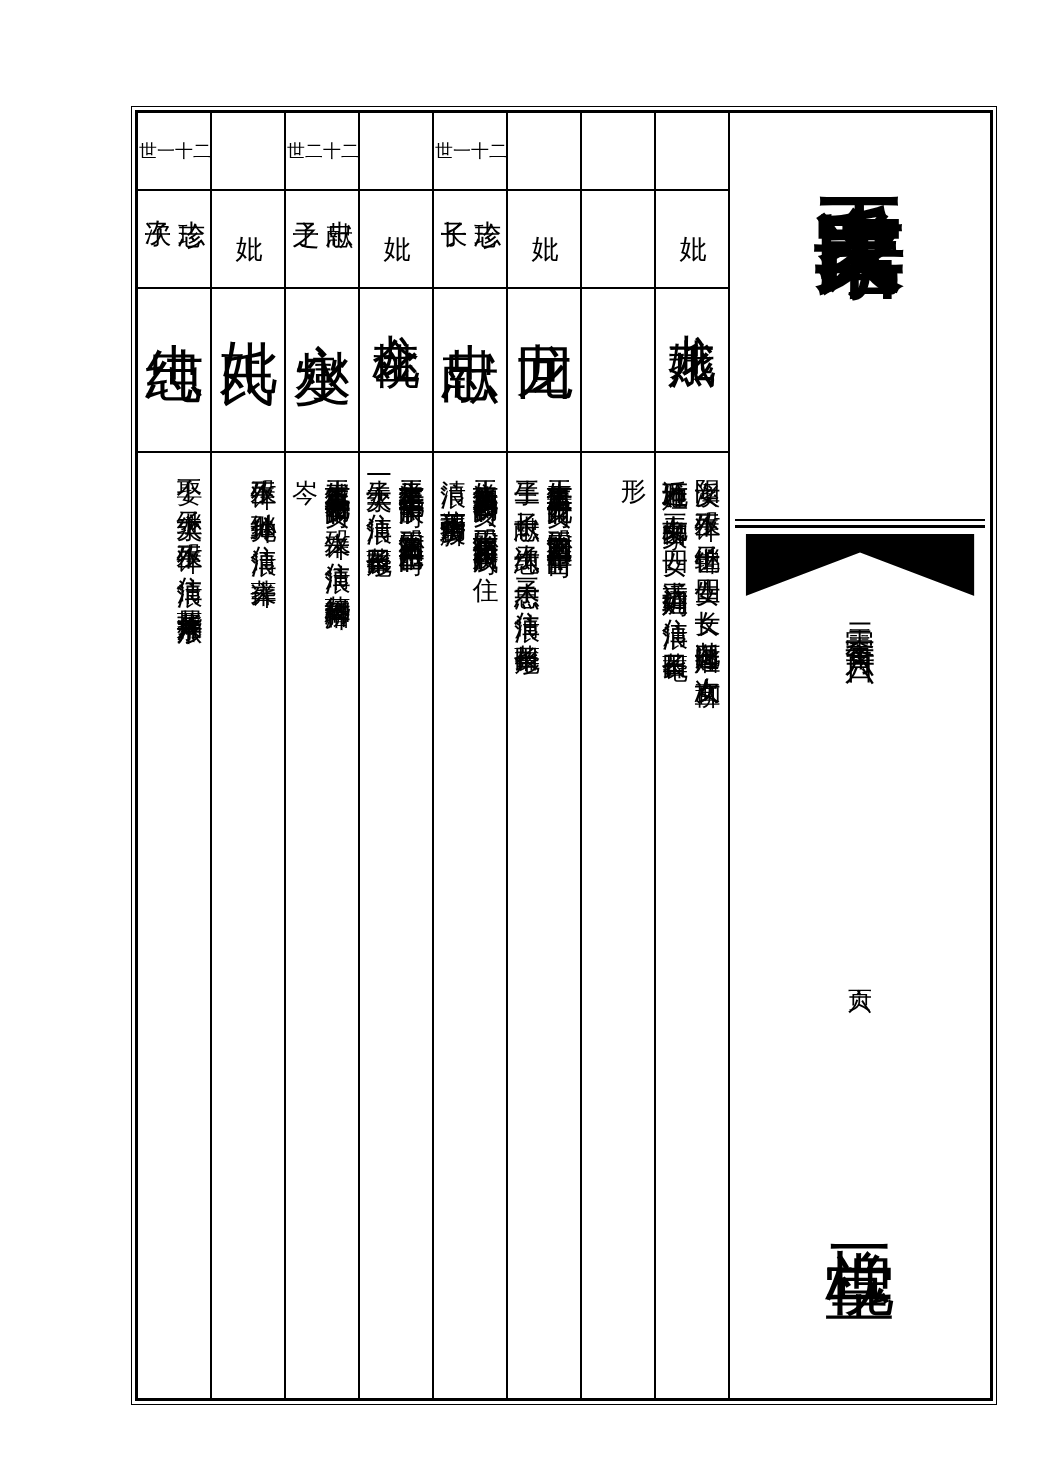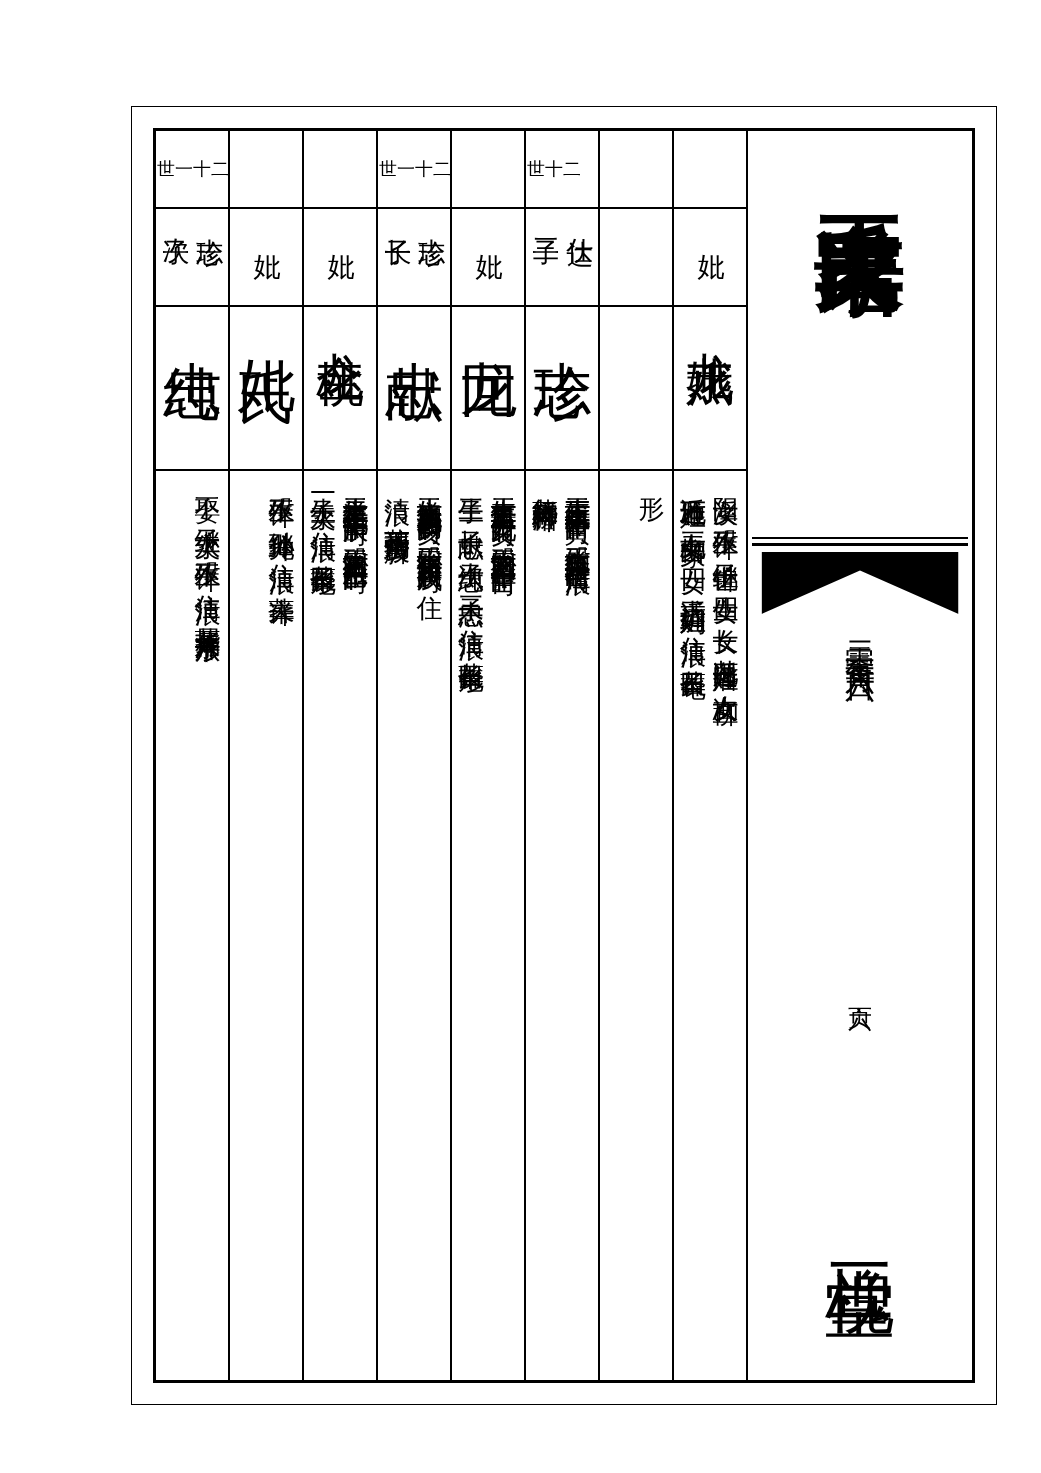--- a/index.html
+++ b/index.html
@@ -8,21 +8,21 @@
     width: 1041px; height: 1473px;
     font-family: "Liberation Serif", "DejaVu Serif", serif;
     color: #000;
   }
   .page { position: relative; width: 1041px; height: 1473px; background: #fff; }
 
   
   .gtable {
     position: absolute; left: 131px; top: 106px;
     width: 866px; height: 1299px;
-    border: 1px solid #000; padding: 21px; background: #fff;
+    border: 1px solid #000; padding: 3px; background: #fff;
   }
   .gframe {
     width: 100%; height: 100%;
     border: 3px solid #000;
     display: flex; flex-direction: row; align-items: stretch;
   }
 
   
   .gcol { width: 74px; border-right: 2px solid #000; display: flex; flex-direction: column; }
   .cell { border-bottom: 2px solid #000; }
@@ -117,20 +117,38 @@
             </div>
           </div>
         <div class="cell cell-name">
             <div class="name-text auto-hide">妣氏</div>
           </div>
         <div class="cell-body">
             <div class="body-line auto-hide">生殁不详　继孙兆坤　住清浪　葬未详</div>
           </div>
       </div>
 
+      <div class="gcol">
+        <div class="cell cell-gen">
+            <span class="auto-hide">世二十二</span>
+          </div>
+        <div class="cell cell-rel">
+            <div class="vwrap">
+              <div class="rel-line auto-hide">忠献</div>
+              <div class="rel-line auto-hide">之子</div>
+            </div>
+          </div>
+        <div class="cell cell-name">
+            <div class="name-text auto-hide">永燮</div>
+          </div>
+        <div class="cell-body">
+            <div class="body-line auto-hide">生于咸丰三年癸丑年七月初十日亥时　殁未详　住清浪　葬红树脚桥揩冲</div>
+            <div class="body-line auto-hide">岑</div>
+          </div>
+      </div>
 
       <div class="gcol">
         <div class="cell cell-gen"></div>
         <div class="cell cell-rel">
             <div class="vwrap">
               <div class="rel-line auto-hide">妣</div>
             </div>
           </div>
         <div class="cell cell-name">
             <div class="name-text auto-hide sz3">龙金桃</div>
@@ -169,38 +187,20 @@
           </div>
         <div class="cell cell-name">
             <div class="name-text auto-hide">龙回</div>
           </div>
         <div class="cell-body">
             <div class="body-line auto-hide">生于嘉庆十年乙丑十月二十九日亥时　殁于同治乙丑四月二十二日年吉时</div>
             <div class="body-line auto-hide">生三子　长子忠献　次子忠纯　三子忠杰　住清浪　葬长田龟形</div>
           </div>
       </div>
 
-      <div class="gcol">
-        <div class="cell cell-gen">
-            <span class="auto-hide">世十二</span>
-          </div>
-        <div class="cell cell-rel">
-            <div class="vwrap">
-              <div class="rel-line auto-hide">仕达</div>
-              <div class="rel-line auto-hide">三子</div>
-            </div>
-          </div>
-        <div class="cell cell-name">
-            <div class="name-text auto-hide">志珍</div>
-          </div>
-        <div class="cell-body">
-            <div class="body-line auto-hide">生于嘉庆戊申年十一月十二日寅时　殁于癸卯年五月十二日吉时住清浪</div>
-            <div class="body-line auto-hide">葬红树脚桥楷冲</div>
-          </div>
-      </div>
 
       <div class="gcol">
         <div class="cell cell-gen"></div>
         <div class="cell cell-rel">
             <div class="vwrap"></div>
           </div>
         <div class="cell cell-name"></div>
         <div class="cell-body">
             <div class="body-line auto-hide">形</div>
           </div>

